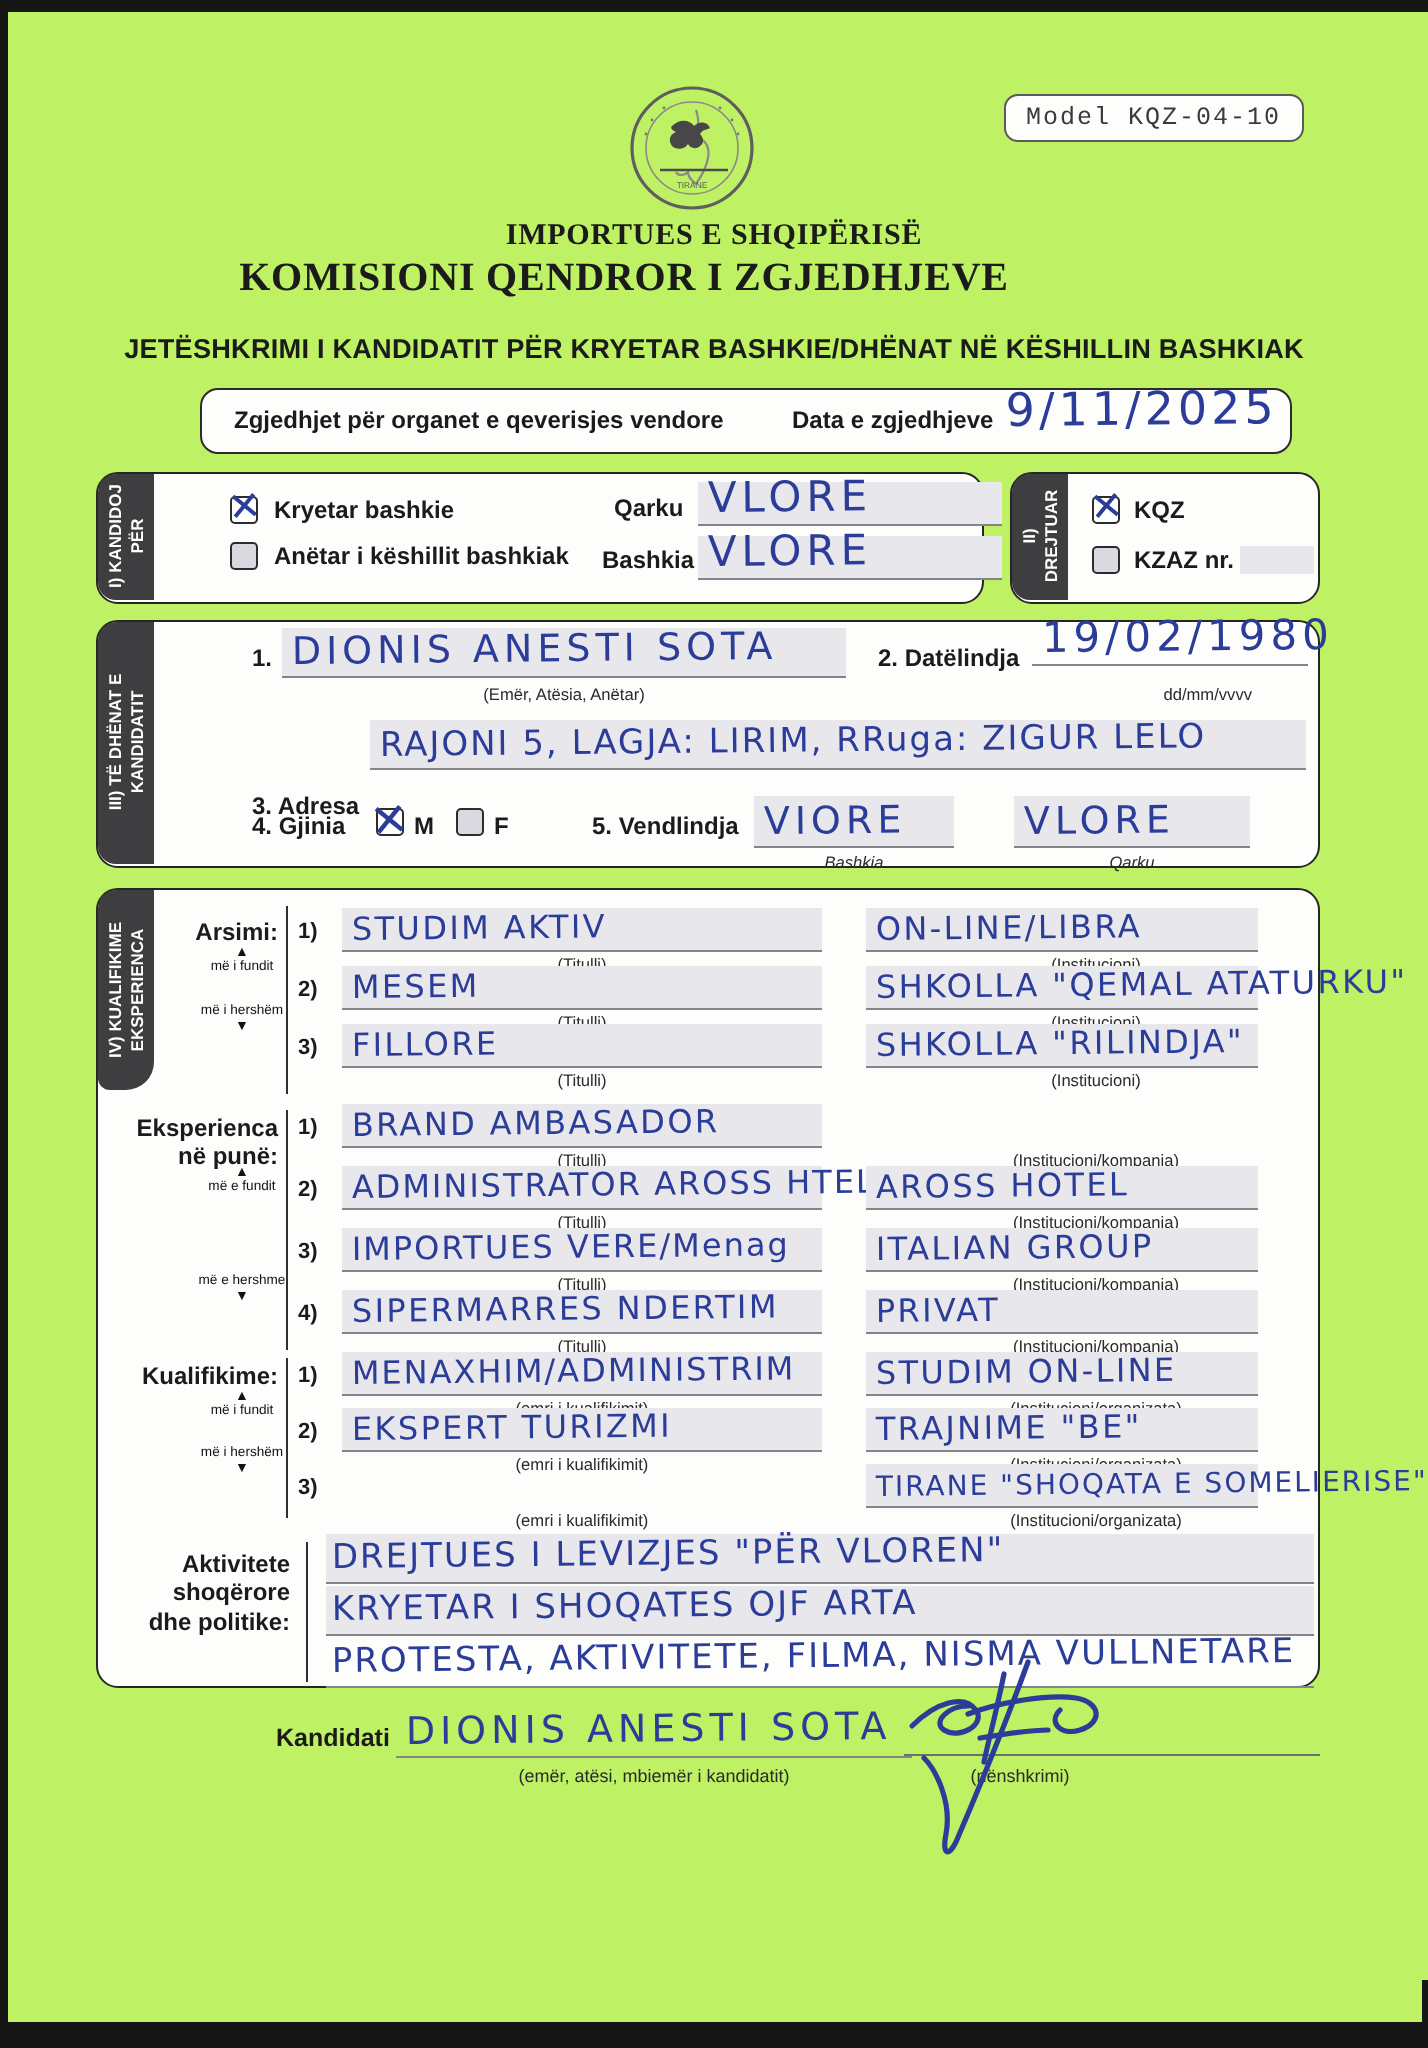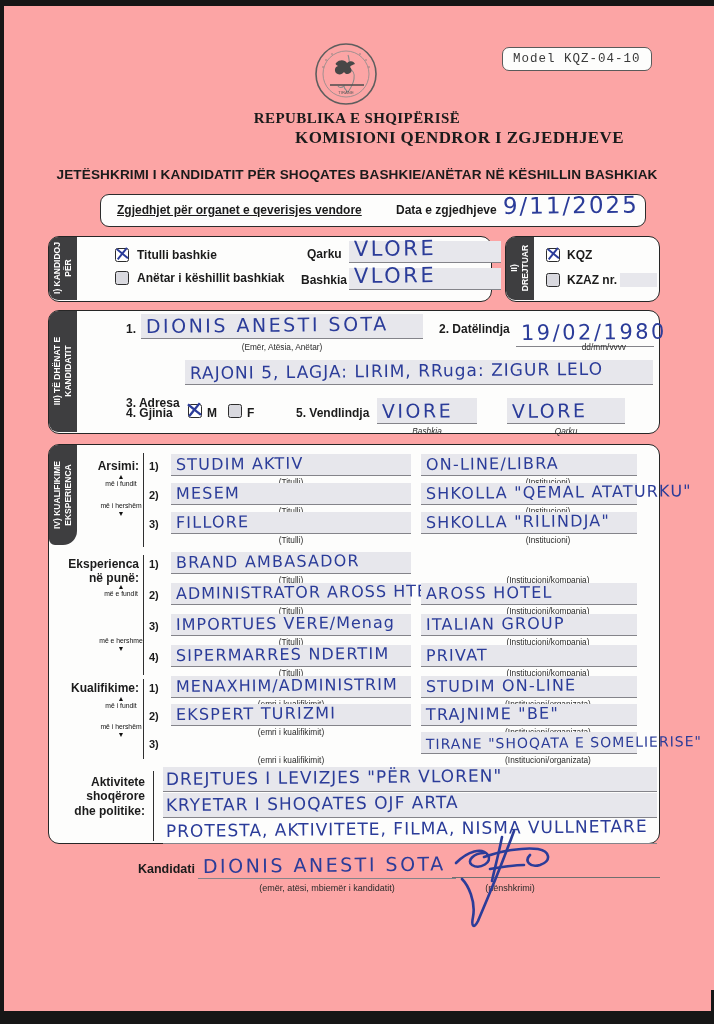--- a/index.html
+++ b/index.html
@@ -1,17 +1,17 @@
 <!DOCTYPE html>
 <html><head>
 <meta charset="utf-8">
 <style>
   html,body{margin:0;padding:0;background:#e8e8e8;}
   *{box-sizing:border-box;}
-  .stage{position:relative;width:714px;height:1024px;background:#fca5a5;overflow:hidden;
+  .stage{position:relative;width:714px;height:1024px;background:#bef264;overflow:hidden;
          font-family:"Liberation Sans","DejaVu Sans",sans-serif;color:#1b1b1b;}
   .scan-top{position:absolute;left:0;top:0;width:714px;height:6px;background:#161616;}
   .scan-left{position:absolute;left:0;top:0;width:4px;height:1024px;background:#161616;}
   .scan-bottom{position:absolute;left:0;top:1011px;width:714px;height:13px;background:#161616;}
   .scan-right{position:absolute;right:0;top:990px;width:3px;height:34px;background:#161616;}
 
   .abs{position:absolute;}
   .b{font-weight:bold;}
   .center{text-align:center;}
   .serif{font-family:"Liberation Serif","DejaVu Serif",serif;}
@@ -40,21 +40,21 @@
 
   .fldbg{background:#e7e7ec;border-bottom:1.2px solid #84848a;}
   .fld{position:absolute;height:22px;background:#e7e7ec;border-bottom:1.2px solid #84848a;white-space:nowrap;overflow:visible;}
   .fld .hw{position:absolute;left:5px;bottom:1px;}
   .hint{position:absolute;font-size:8.3px;color:#2a2a2a;text-align:center;}
   .lbl{position:absolute;font-size:12px;font-weight:bold;white-space:nowrap;}
 
   .grow{position:absolute;left:0;width:640px;height:32px;}
   .grow .rnum{position:absolute;left:100px;top:3px;font-size:11px;font-weight:bold;}
   .grow .fld.t{left:122px;top:-3px;width:240px;}
-  .grow .fld.i{left:372px;top:-3px;width:216px;}
+  .grow .fld.i{left:384px;top:-3px;width:196px;}
   .grow .hint.t{left:122px;top:20px;width:240px;}
   .grow .hint.i{left:386px;top:20px;width:226px;}
 
   .blklabel{position:absolute;font-weight:bold;font-size:12px;text-align:right;line-height:1.2;}
   .mini{position:absolute;left:46px;width:52px;text-align:center;font-size:6.8px;line-height:1.25;color:#111;}
   .mini .arr{font-size:7px;display:block;line-height:1;}
   .vdiv{position:absolute;border-left:1.3px solid #2f2f2f;width:0;}
   .aline{position:absolute;left:114px;width:494px;height:25px;background:#e7e7ec;border-bottom:1.2px solid #84848a;white-space:nowrap;}
   .aline .hw{position:absolute;left:3px;bottom:2px;}
   .ital{font-style:italic;}
@@ -82,42 +82,42 @@
       <text x="40" y="53" font-size="4.2" fill="#5a5a5a" text-anchor="middle" font-family="Liberation Sans, sans-serif">TIRANE</text>
       <circle cx="17" cy="26" r="0.7" fill="#777"></circle>
         <circle cx="20" cy="19" r="0.7" fill="#777"></circle>
       <circle cx="26" cy="13" r="0.7" fill="#777"></circle>
         <circle cx="54" cy="13" r="0.7" fill="#777"></circle>
       <circle cx="60" cy="19" r="0.7" fill="#777"></circle>
         <circle cx="63" cy="26" r="0.7" fill="#777"></circle>
     </svg>
   </div>
 
-  <div class="abs serif b center" style="left:0;top:110px;width:714px;font-size:15px;letter-spacing:0.4px;">REPUBLIKA E SHQIPËRISË</div>
-  <div class="abs serif b center" style="left:0;top:128px;width:624px;font-size:17px;letter-spacing:0.4px;text-align:right;">KOMISIONI QENDROR I ZGJEDHJEVE</div>
-
-  <div class="abs b center" style="left:20px;top:167px;width:674px;font-size:13.6px;letter-spacing:0.1px;">JETËSHKRIMI I KANDIDATIT PËR SHOQATES BASHKIE/ANËTAR NË KËSHILLIN BASHKIAK</div>
+  <div class="abs serif b center" style="left:0;top:110px;width:714px;font-size:15px;letter-spacing:0.4px;">IMPORTUES E SHQIPËRISË</div>
+  <div class="abs serif b center" style="left:0;top:128px;width:624px;font-size:20px;letter-spacing:0.4px;">KOMISIONI QENDROR I ZGJEDHJEVE</div>
+
+  <div class="abs b center" style="left:20px;top:167px;width:674px;font-size:13.6px;letter-spacing:0.1px;">JETËSHKRIMI I KANDIDATIT PËR KRYETAR BASHKIE/DHËNAT NË KËSHILLIN BASHKIAK</div>
 
   <div class="abs" style="left:100px;top:194px;width:546px;height:33px;border:1.7px solid #2c2c2c;border-radius:9px;background:#fdfdfc;">
-    <div class="abs b" style="left:16px;top:8px;font-size:12px;text-decoration:underline;">Zgjedhjet për organet e qeverisjes vendore</div>
+    <div class="abs b" style="left:16px;top:8px;font-size:12px;">Zgjedhjet për organet e qeverisjes vendore</div>
     <div class="abs b" style="left:295px;top:8px;font-size:12px;">Data e zgjedhjeve</div>
     <div class="abs hw hw24" style="left:402px;top:-2px;">9/11/2025</div>
   </div>
 
   <div class="secbox" style="left:48px;top:236px;width:444px;height:66px;">
     <div class="strip" style="height:62.6px;">
       <div class="rot" style="width:62px;">
         <span>I) KANDIDOJ</span><br>
         <span>PËR</span>
       </div>
     </div>
     <div class="cb" style="left:66px;top:11px;">
       <span class="xmark" style="left:-2px;top:-5px;">✕</span>
     </div>
-    <div class="lbl" style="left:88px;top:11px;">Titulli bashkie</div>
+    <div class="lbl" style="left:88px;top:11px;">Kryetar bashkie</div>
     <div class="cb shaded" style="left:66px;top:34px;"></div>
     <div class="lbl" style="left:88px;top:34px;">Anëtar i këshillit bashkiak</div>
     <div class="lbl" style="left:258px;top:10px;">Qarku</div>
     <div class="fld" style="left:300px;top:4px;width:152px;">
       <span class="hw hw22">VLORE</span>
     </div>
     <div class="lbl" style="left:252px;top:36px;">Bashkia</div>
     <div class="fld" style="left:300px;top:31px;width:152px;">
       <span class="hw hw22">VLORE</span>
     </div>
@@ -145,21 +145,21 @@
         <span>III) TË DHËNAT E</span><br>
         <span>KANDIDATIT</span>
       </div>
     </div>
     <div class="lbl" style="left:77px;top:11px;">1.</div>
     <div class="fld" style="left:92px;top:3px;width:282px;height:25px;">
       <span class="hw hw20">DIONIS ANESTI SOTA</span>
     </div>
     <div class="hint" style="left:92px;top:31px;width:282px;">(Emër, Atësia, Anëtar)</div>
     <div class="lbl" style="left:390px;top:11px;">2. Datëlindja</div>
-    <div class="fld" style="left:467px;top:1px;width:138px;height:35px;background:none;">
+    <div class="fld" style="left:467px;top:1px;width:138px;height:21px;background:none;">
       <span class="hw hw22">19/02/1980</span>
     </div>
     <div class="hint" style="left:439px;top:31px;width:138px;text-align:right;">dd/mm/vvvv</div>
 
     <div class="lbl" style="left:77px;top:57px;margin-top:28px;">3. Adresa</div>
     <div class="fld" style="left:136px;top:49px;width:468px;height:25px;">
       <span class="hw hw18">RAJONI 5, LAGJA: LIRIM, RRuga: ZIGUR LELO</span>
     </div>
 
     <div class="lbl" style="left:77px;top:95px;">4. Gjinia</div>

